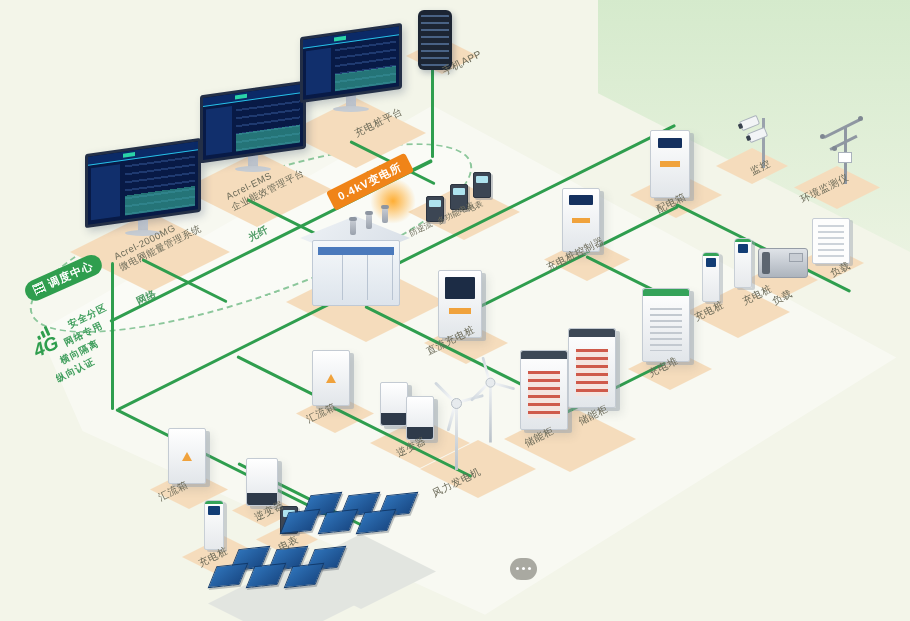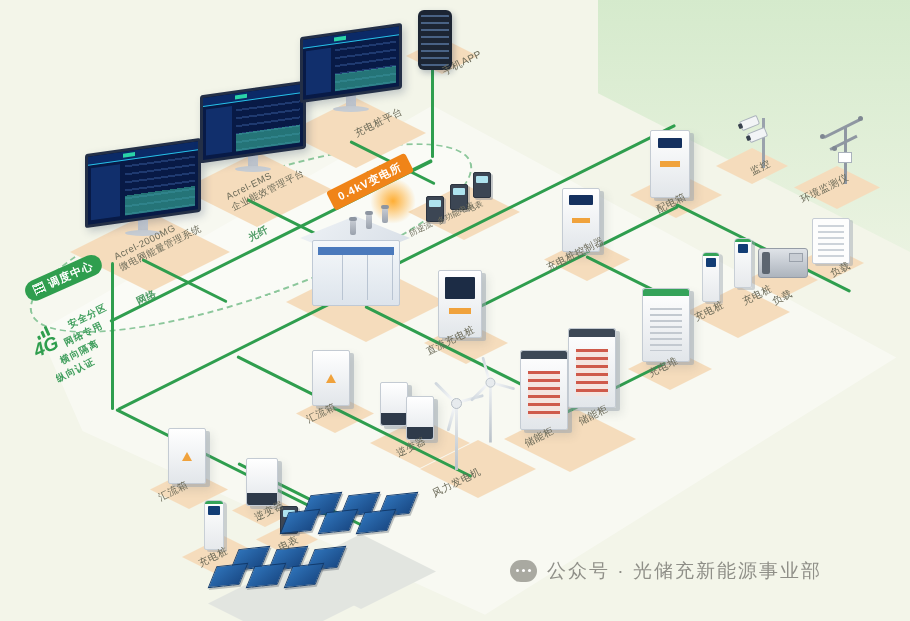--- a/index.html
+++ b/index.html
@@ -390,14 +390,13 @@
 <div class="lbl" style="left:304px;top:414px">汇流箱</div>
 <div class="lbl" style="left:394px;top:448px">逆变器</div>
 <div class="lbl" style="left:430px;top:488px">风力发电机</div>
 <div class="lbl" style="left:156px;top:492px">汇流箱</div>
 <div class="lbl" style="left:196px;top:558px">充电桩</div>
 <div class="lbl" style="left:276px;top:542px">电表</div>
 <div class="lbl" style="left:252px;top:512px">逆变器</div>
 
 <div class="wm">
   <span class="wm-ic"></span>
-  <span class="wm-tx">公众号 · 光储充新能源事业部</span>
 </div>
 
 </body></html>

